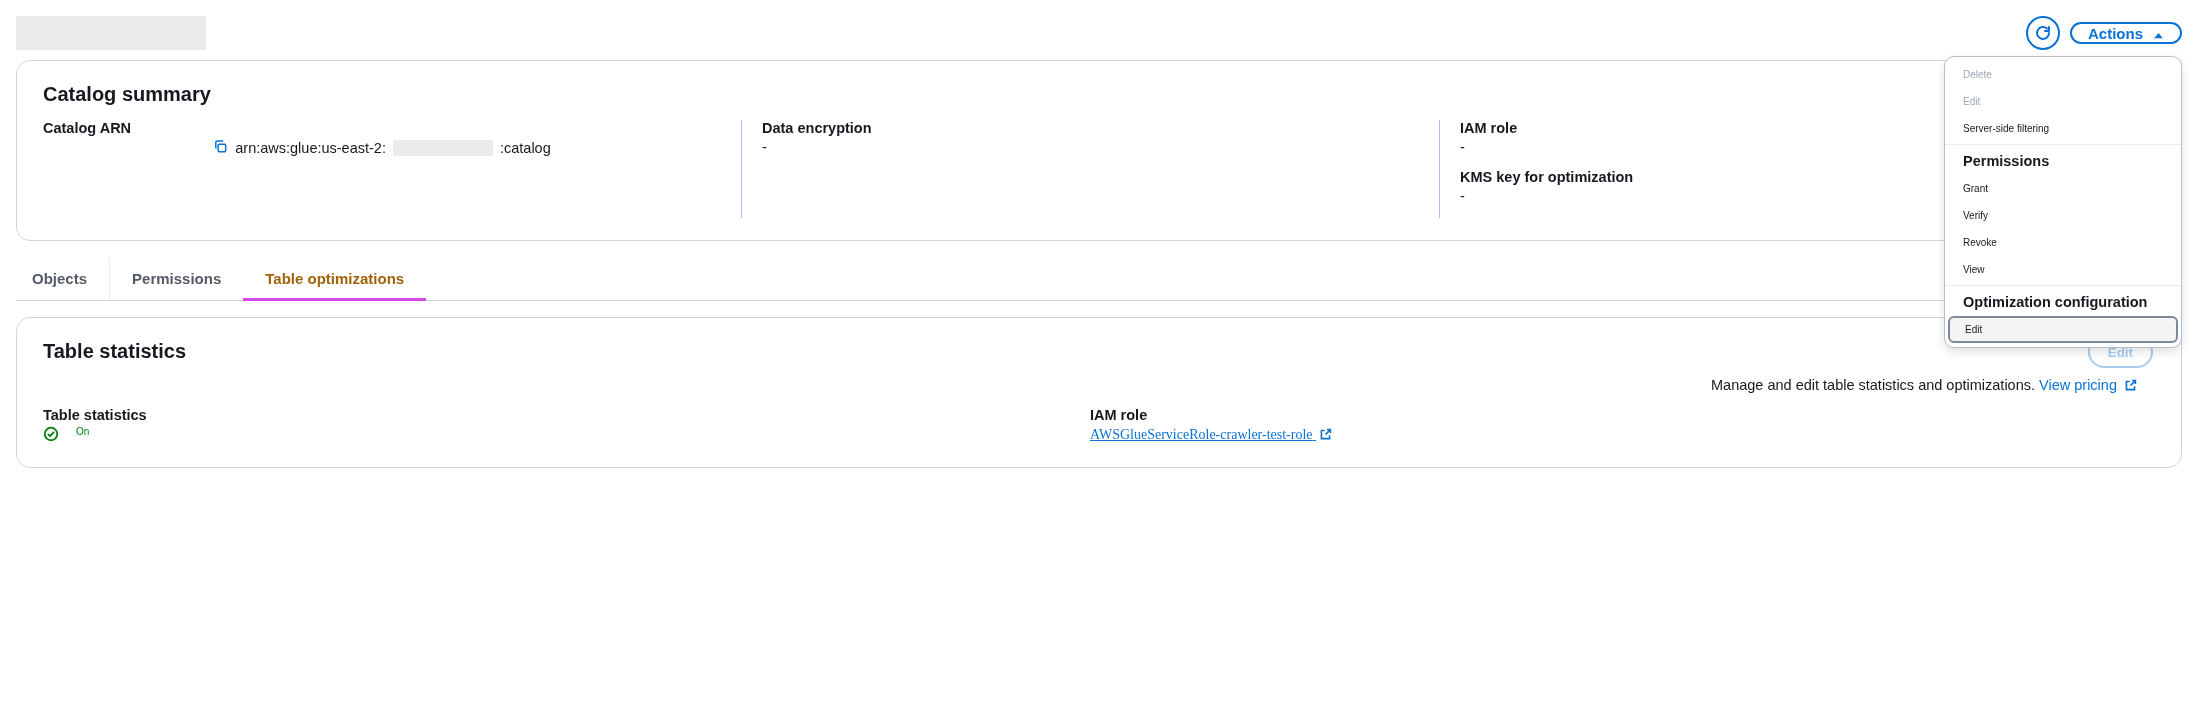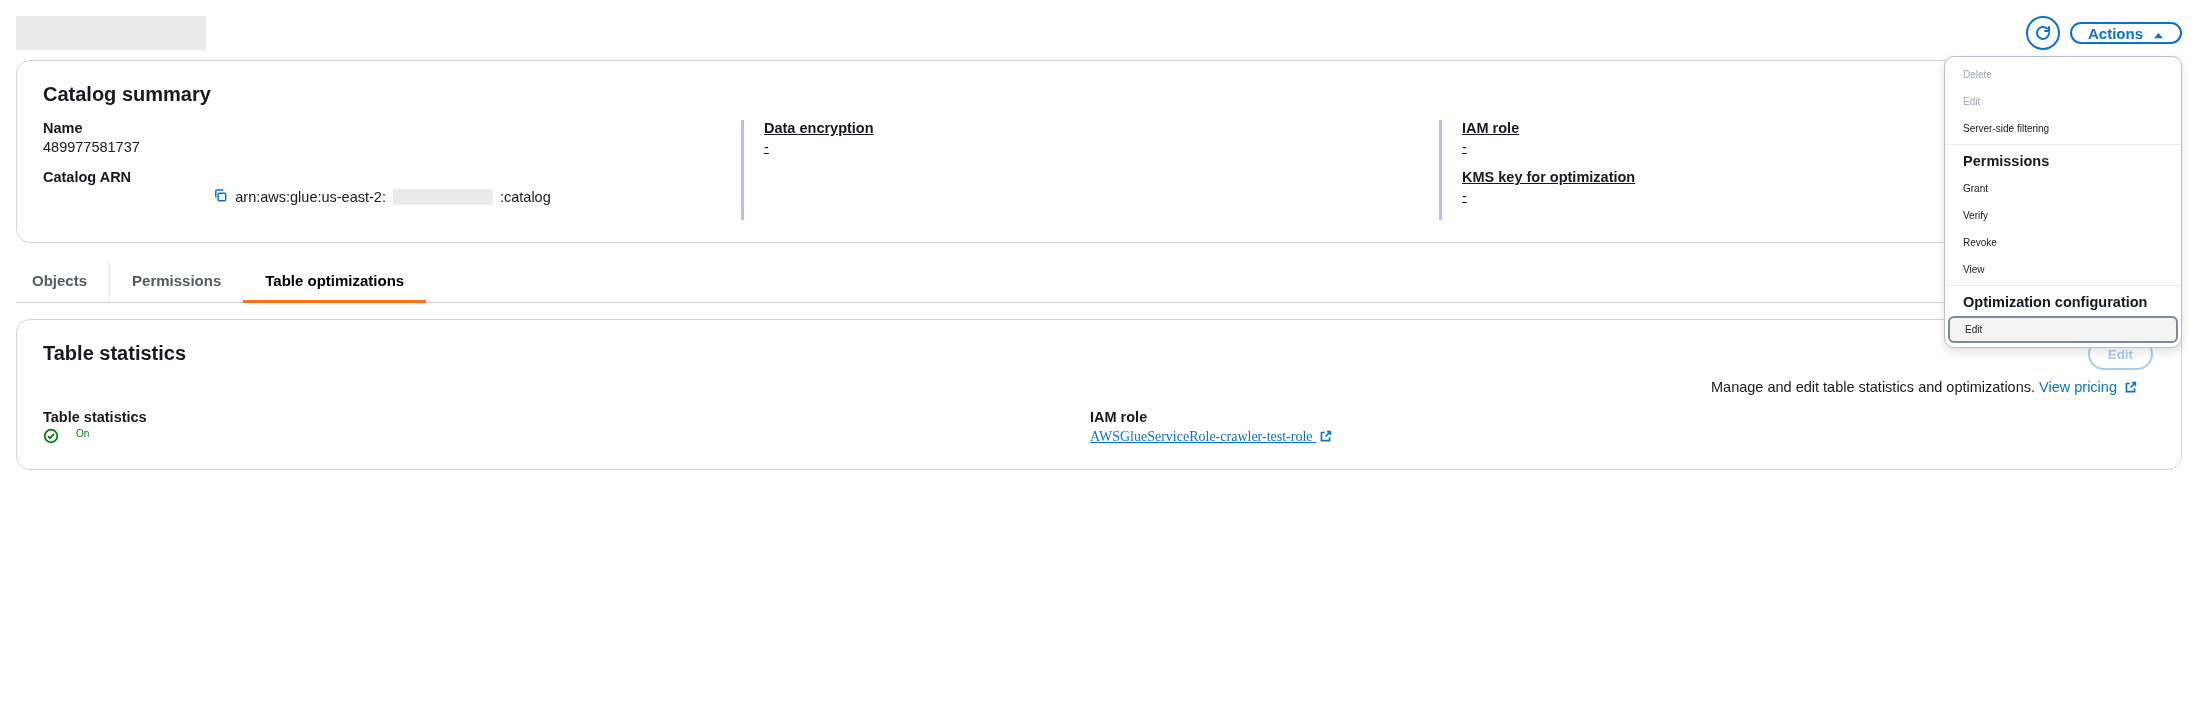--- a/index.html
+++ b/index.html
@@ -105,23 +105,22 @@
     font-weight: 800;
   }
   .summary-grid {
     display: grid;
     grid-template-columns: 1fr 1fr 1fr;
   }
   .col {
     padding-right: 20px;
   }
   .col.mid, .col.right {
-    border-left: 3px solid #c4b5fd;
+    border-left: 1px solid #c4b5fd;
     padding-left: 20px;
-    text-decoration: underline;
   }
   .field { margin-bottom: 14px; }
   .field-label { font-weight: 700; font-size: 14.5px; margin-bottom: 3px; }
   .field-value { font-size: 14.5px; }
   .arn-row { display: flex; align-items: center; gap: 7px; justify-content: center; }
   .arn-redacted {
     display: inline-block;
     width: 100px;
     height: 16px;
     background: #eaeaea;
@@ -136,22 +135,22 @@
   .tab {
     padding: 11px 22px;
     font-size: 15px;
     font-weight: 700;
     color: #545b64;
     cursor: pointer;
     border-right: 1px solid #e9ebed;
   }
   .tab:first-child { padding-left: 16px; }
   .tab.active {
-    color: #000000;
-    border-bottom: 3px solid #f97316;
+    color: #a16207;
+    border-bottom: 3px solid #d946ef;
     margin-bottom: -1px;
     border-right: none;
   }
   .tab:nth-child(2){ border-right:none; }
 
   .stats-panel .desc {
     font-size: 14.5px;
     margin: 2px 0 12px 0;
     text-align: right;
   }
@@ -211,24 +210,20 @@
     <div class="dropdown-item">View</div>
     <div class="dropdown-header">Optimization configuration</div>
     <div class="dropdown-item highlight">Edit</div>
   </div>
 </div>
 
 <div class="panel">
   <h2>Catalog summary</h2>
   <div class="summary-grid">
     <div class="col">
-      <div class="field">
-        <div class="field-label">Name</div>
-        <div class="field-value">489977581737</div>
-      </div>
       <div class="field">
         <div class="field-label">Catalog ARN</div>
         <div class="field-value arn-row">
           <span class="copy-icon">
             <svg width="15" height="15" viewBox="0 0 16 16" fill="none" stroke-width="1.6">
                 <rect x="5.5" y="5.5" width="8" height="8" rx="1"></rect>
                 <path d="M3 10V3.5C3 2.7 3.7 2 4.5 2H11"></path>
               </svg>
           </span>
           <span>arn:aws:glue:us-east-2:</span>

